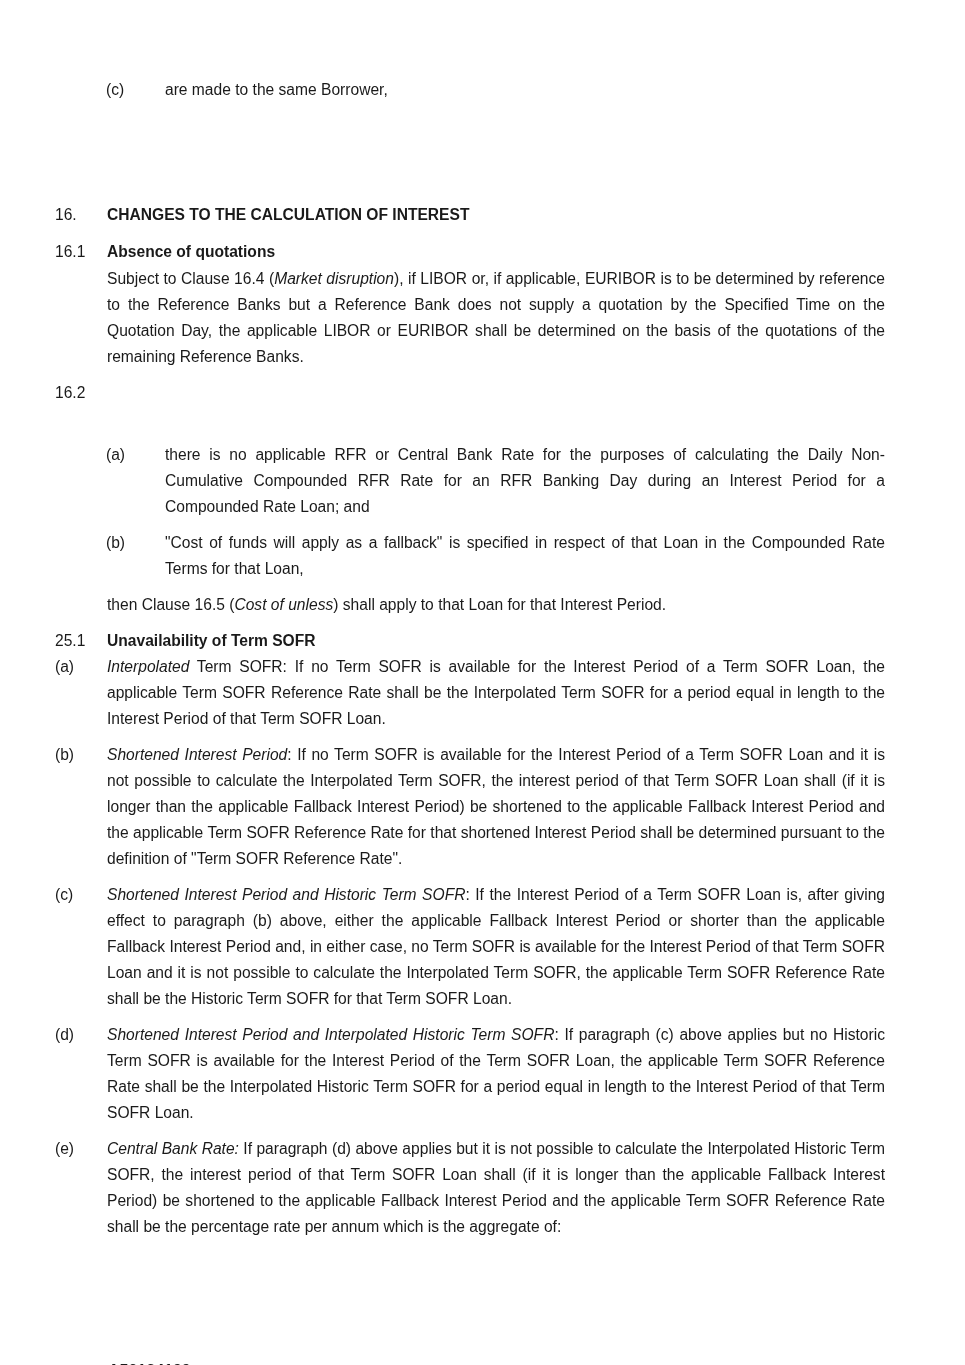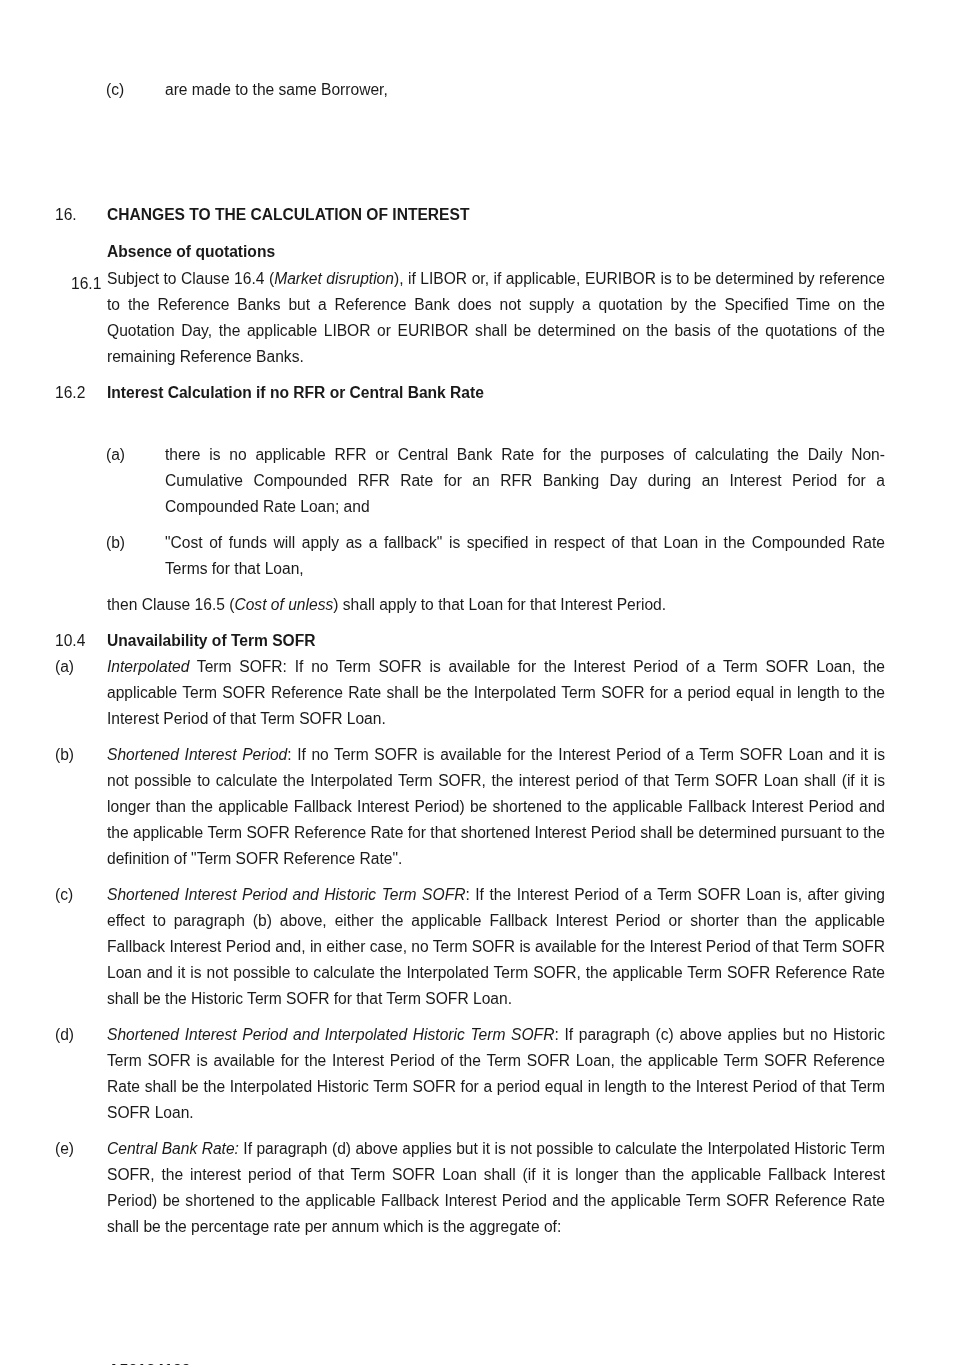--- a/index.html
+++ b/index.html
@@ -22,36 +22,35 @@
 
 <div class="page">
 
   <span class="num" style="left:106px; top:80px;">(c)</span>
   <span class="line" style="left:165px; top:80px;">are made to the same Borrower,</span>
 
 
   <span class="num bold" style="left:55px; top:205px; font-weight:normal;">16.</span>
   <span class="line bold" style="left:107px; top:205px;">CHANGES TO THE CALCULATION OF INTEREST</span>
 
-  <span class="num" style="left:71px; top:242px;margin-top:32px;">16.1</span>
+  <span class="num" style="left:55px; top:242px;">16.1</span>
   <span class="line bold" style="left:107px; top:242px;">Absence of quotations</span>
   <div class="para" style="left:107px; top:266px; width:778px;"><span>Subject to Clause 16.4 (</span><i>Market disruption</i><span>), if LIBOR or, if applicable, EURIBOR is to be determined by reference to the Reference Banks but a Reference Bank does not supply a quotation by the Specified Time on the Quotation Day, the applicable LIBOR or EURIBOR shall be determined on the basis of the quotations of the remaining Reference Banks.</span></div>
 
   <span class="num" style="left:55px; top:383px;">16.2</span>
-  <span class="line bold" style="left:107px; top:383px;">Interest Calculation if no RFR or Central Bank Rate</span>
 
   <span class="num" style="left:106px; top:445px;">(a)</span>
   <div class="para" style="left:165px; top:442px; width:720px;">there is no applicable RFR or Central Bank Rate for the purposes of calculating the Daily Non-Cumulative Compounded RFR Rate for an RFR Banking Day during an Interest Period for a Compounded Rate Loan; and</div>
 
   <span class="num" style="left:106px; top:533px;">(b)</span>
   <div class="para" style="left:165px; top:530px; width:720px;">"Cost of funds will apply as a fallback" is specified in respect of that Loan in the Compounded Rate Terms for that Loan,</div>
 
   <div class="para" style="left:107px; top:592px; width:778px;"><span>then Clause 16.5 (</span><i>Cost of unless</i><span>) shall apply to that Loan for that Interest Period.</span></div>
 
-  <span class="num" style="left:55px; top:631px;">10.4</span>
+  <span class="num" style="left:55px; top:631px;">25.1</span>
   <span class="line bold" style="left:107px; top:631px;">Unavailability of Term SOFR</span>
 
   <span class="num" style="left:55px; top:657px;">(a)</span>
   <div class="para" style="left:107px; top:654px; width:778px;"><i>Interpolated</i><span> Term SOFR: If no Term SOFR is available for the Interest Period of a Term SOFR Loan, the applicable Term SOFR Reference Rate shall be the Interpolated Term SOFR for a period equal in length to the Interest Period of that Term SOFR Loan.</span></div>
 
   <span class="num" style="left:55px; top:745px;">(b)</span>
   <div class="para" style="left:107px; top:742px; width:778px;"><i>Shortened Interest Period</i><span>: If no Term SOFR is available for the Interest Period of a Term SOFR Loan and it is not possible to calculate the Interpolated Term SOFR, the interest period of that Term SOFR Loan shall (if it is longer than the applicable Fallback Interest Period) be shortened to the applicable Fallback Interest Period and the applicable Term SOFR Reference Rate for that shortened Interest Period shall be determined pursuant to the definition of "Term SOFR Reference Rate".</span></div>
 
   <span class="num" style="left:55px; top:885px;">(c)</span>
   <div class="para" style="left:107px; top:882px; width:778px;"><i>Shortened Interest Period and Historic Term SOFR</i><span>: If the Interest Period of a Term SOFR Loan is, after giving effect to paragraph (b) above, either the applicable Fallback Interest Period or shorter than the applicable Fallback Interest Period and, in either case, no Term SOFR is available for the Interest Period of that Term SOFR Loan and it is not possible to calculate the Interpolated Term SOFR, the applicable Term SOFR Reference Rate shall be the Historic Term SOFR for that Term SOFR Loan.</span></div>

